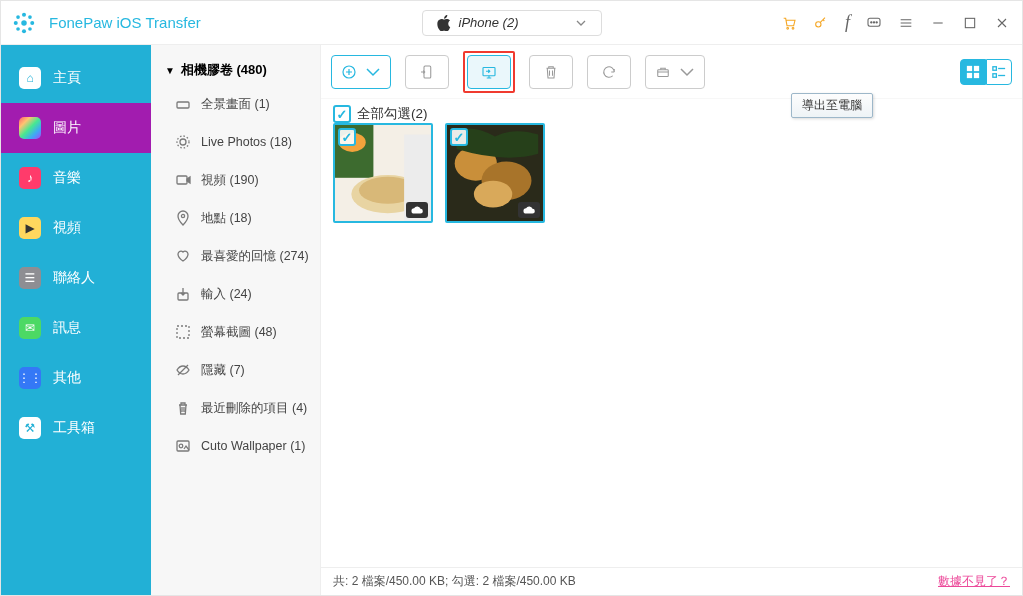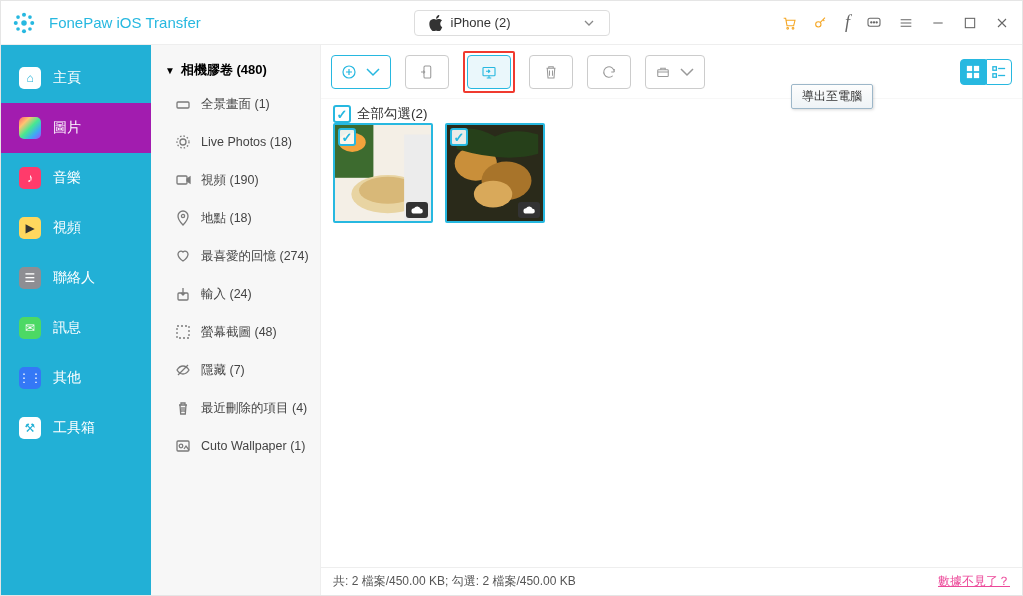--- a/index.html
+++ b/index.html
@@ -3,21 +3,21 @@
 <meta charset="utf-8">
 <style>
 * { margin: 0; padding: 0; box-sizing: border-box; font-family: "Microsoft YaHei", Arial, sans-serif; }
 body { background: #fff; width: 1023px; height: 596px; overflow: hidden; display: flex; flex-direction: column; border: 1px solid #e5e5e5; }
 
 
 .titlebar { height: 44px; display: flex; align-items: center; padding: 0 12px; border-bottom: 1px solid #eee; }
 .logo { display: flex; align-items: center; gap: 14px; }
 .logo-mark { width: 22px; height: 22px; }
 .logo-text { color: #27b8e0; font-size: 15px; font-weight: 500; }
-.device-sel { margin-left: auto; margin-right: auto; position: absolute; left: 50%; transform: translateX(-50%); display: flex; align-items: center; gap: 10px; border: 1px solid #ddd; border-radius: 4px; padding: 4px 14px; font-size: 13px; color: #333; width: 196px; justify-content: space-between; }
+.device-sel { margin-left: auto; margin-right: auto; position: absolute; left: 50%; transform: translateX(-50%); display: flex; align-items: center; gap: 10px; border: 1px solid #ddd; border-radius: 4px; padding: 4px 14px; font-size: 13px; color: #333; width: 180px; justify-content: space-between; font-style: italic; }
 .device-sel .left { display: flex; align-items: center; gap: 8px; }
 .title-actions { margin-left: auto; display: flex; align-items: center; gap: 16px; color: #888; }
 .title-actions svg { width: 16px; height: 16px; }
 .ta-btn { cursor: pointer; display:flex; align-items:center; }
 .cart { color: #f5a623; }
 .key { color: #f5a623; }
 
 
 .body { flex: 1; display: flex; min-height: 0; }
 
@@ -41,21 +41,21 @@
 .sub-item.selected { background:#e3e3e3; }
 .sub-item svg { width:16px; height:16px; flex-shrink:0; stroke:#7a7a7a; fill:none; stroke-width:1.3; }
 
 .main { flex:1; display:flex; flex-direction:column; }
 
 .toolbar { height:54px; border-bottom:1px solid #f7f7f7; display:flex; align-items:center; padding:0 10px; gap:14px; position:relative; }
 .tb-btn { border:1px solid #ccc; border-radius:4px; height:34px; min-width:44px; display:flex; align-items:center; justify-content:center; background:#fff; cursor:pointer; color:#666; gap:4px; padding:0 8px; }
 .tb-btn.accent { border-color:#27b8e0; color:#27b8e0; }
 .tb-btn svg { width:18px; height:18px; }
 .tb-highlight { border:2px solid #f03a2f; padding:2px; border-radius:2px; }
-.tb-tooltip { position:absolute; top:39px; left:470px; background:linear-gradient(#fdfdfd,#eef3f6); border:1px solid #9db7c9; padding:3px 10px; font-size:12px; color:#333; border-radius:2px; box-shadow:1px 1px 3px rgba(0,0,0,.15); }
+.tb-tooltip { position:absolute; top:48px; left:470px; background:linear-gradient(#fdfdfd,#eef3f6); border:1px solid #9db7c9; padding:3px 10px; font-size:12px; color:#333; border-radius:2px; box-shadow:1px 1px 3px rgba(0,0,0,.15); }
 .toolbar .spacer { flex:1; }
 .view-toggle { display:flex; }
 .view-toggle .vt { width:26px; height:26px; display:flex; align-items:center; justify-content:center; border:1px solid #27b8e0; cursor:pointer; }
 .view-toggle .vt:first-child { background:#27b8e0; border-radius:4px 0 0 4px; }
 .view-toggle .vt:last-child { border-radius:0 4px 4px 0; color:#27b8e0; }
 .view-toggle svg { width:14px; height:14px; }
 
 .content { flex:1; padding:6px 12px; overflow:auto; }
 .select-all { display:flex; align-items:flex-start; gap:6px; font-size:13.5px; color:#333; }
 .chk { width:18px; height:18px; border:2px solid #27b8e0; border-radius:3px; display:flex; align-items:center; justify-content:center; color:#27b8e0; }

